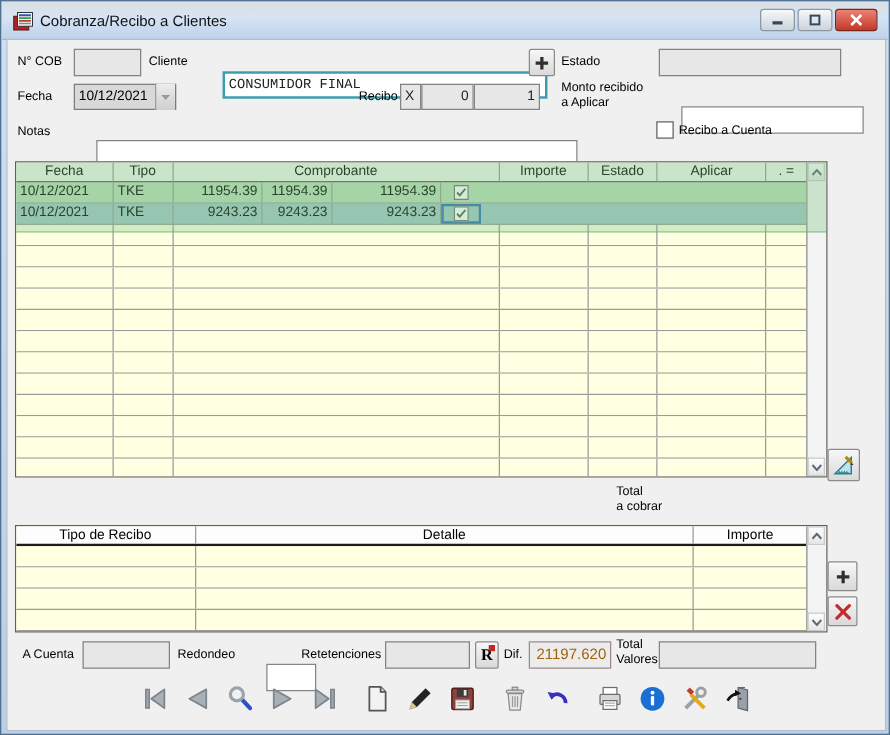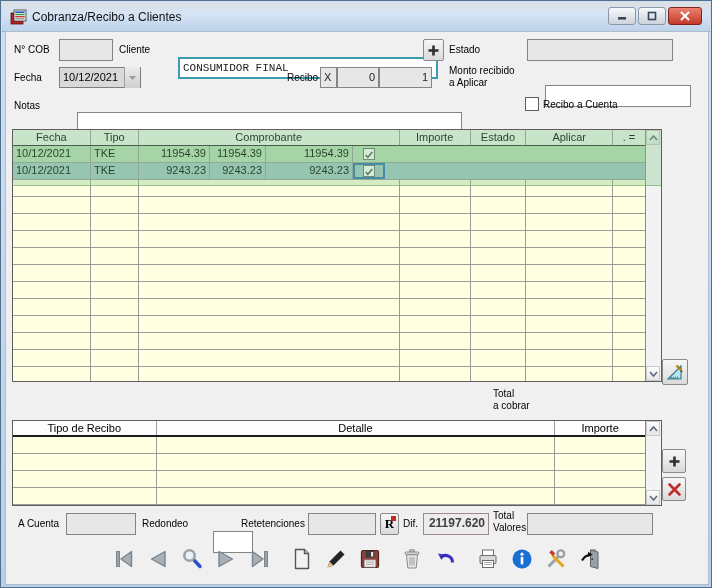--- a/index.html
+++ b/index.html
@@ -49,21 +49,21 @@
   .cbfocus{box-shadow:inset 0 0 0 2px #2d6fb8;}
   .vscroll{width:16px;flex:0 0 16px;border-left:1px solid #8a8a8a;background:#f3f3f3;
            display:flex;flex-direction:column;justify-content:space-between;box-sizing:border-box;}
   .sarr{width:14px;height:15px;margin:0;background:linear-gradient(#fdfdfd,#e6e6e6);
         border:1px solid #c9c9c9;box-sizing:border-box;display:flex;align-items:center;justify-content:center;}
   .green-ov{position:absolute;left:-3px;top:-3px;width:657px;height:57px;
             background:rgba(124,196,128,0.33);border:1px solid rgba(92,166,100,0.55);pointer-events:none;z-index:5;}
   .toolbar{position:absolute;left:0;top:514px;width:100%;display:flex;justify-content:center;gap:8px;}
   .tbtn{width:26px;height:26px;display:flex;align-items:center;justify-content:center;}
   .tbtn svg{width:24px;height:24px;}
-  .redval{color:#404040;font-weight:bold;}
+  .redval{color:#a16207;}
   .rsq{position:absolute;right:2px;top:2px;width:5px;height:5px;background:#c4281e;}
 </style>
 </head>
 <body>
 
 <div class="window">
   <div class="titlebar">
     <svg class="title-icon" viewBox="0 0 17 16">
       <rect x="1" y="4" width="12" height="11" fill="#b22222" stroke="#5a1010" stroke-width="0.8"></rect>
       <rect x="4" y="1" width="12" height="11" fill="#f5f5f5" stroke="#333" stroke-width="0.8"></rect>

